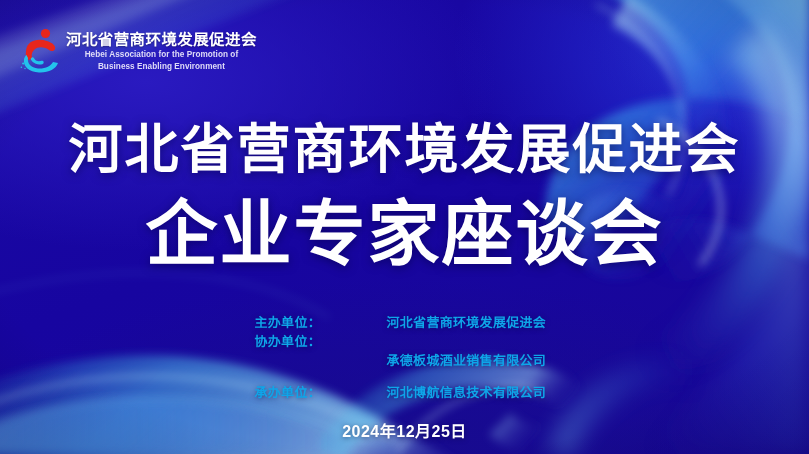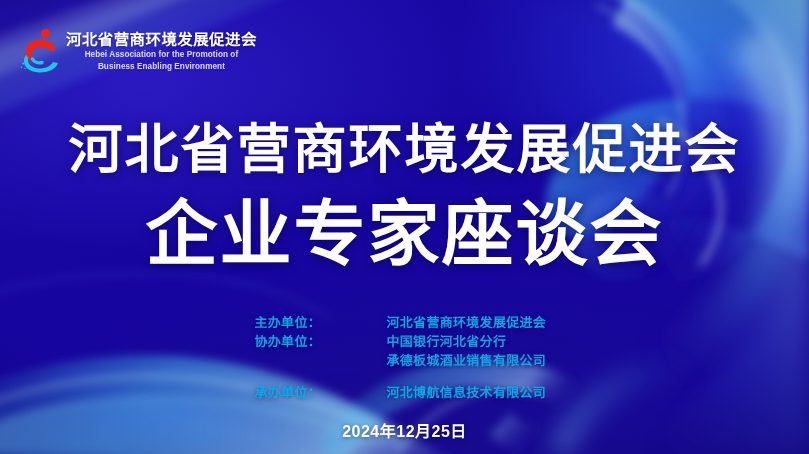--- a/index.html
+++ b/index.html
@@ -285,21 +285,20 @@
     <div id="title-line-2" class="title-line">企业专家座谈会</div>
   </div>
 
   <div id="credits">
     <div class="credit-row">
       <span class="credit-label">主办单位：</span>
       <span class="credit-value">河北省营商环境发展促进会</span>
     </div>
     <div class="credit-row">
       <span class="credit-label">协办单位：</span>
-      <span class="credit-value">中国银行河北省分行</span>
     </div>
     <div class="credit-row">
       <span class="credit-label"></span>
       <span class="credit-value">承德板城酒业销售有限公司</span>
     </div>
     <div class="credit-row spacer-top">
       <span class="credit-label">承办单位：</span>
       <span class="credit-value">河北博航信息技术有限公司</span>
     </div>
     <div id="event-date">2024年12月25日</div>

